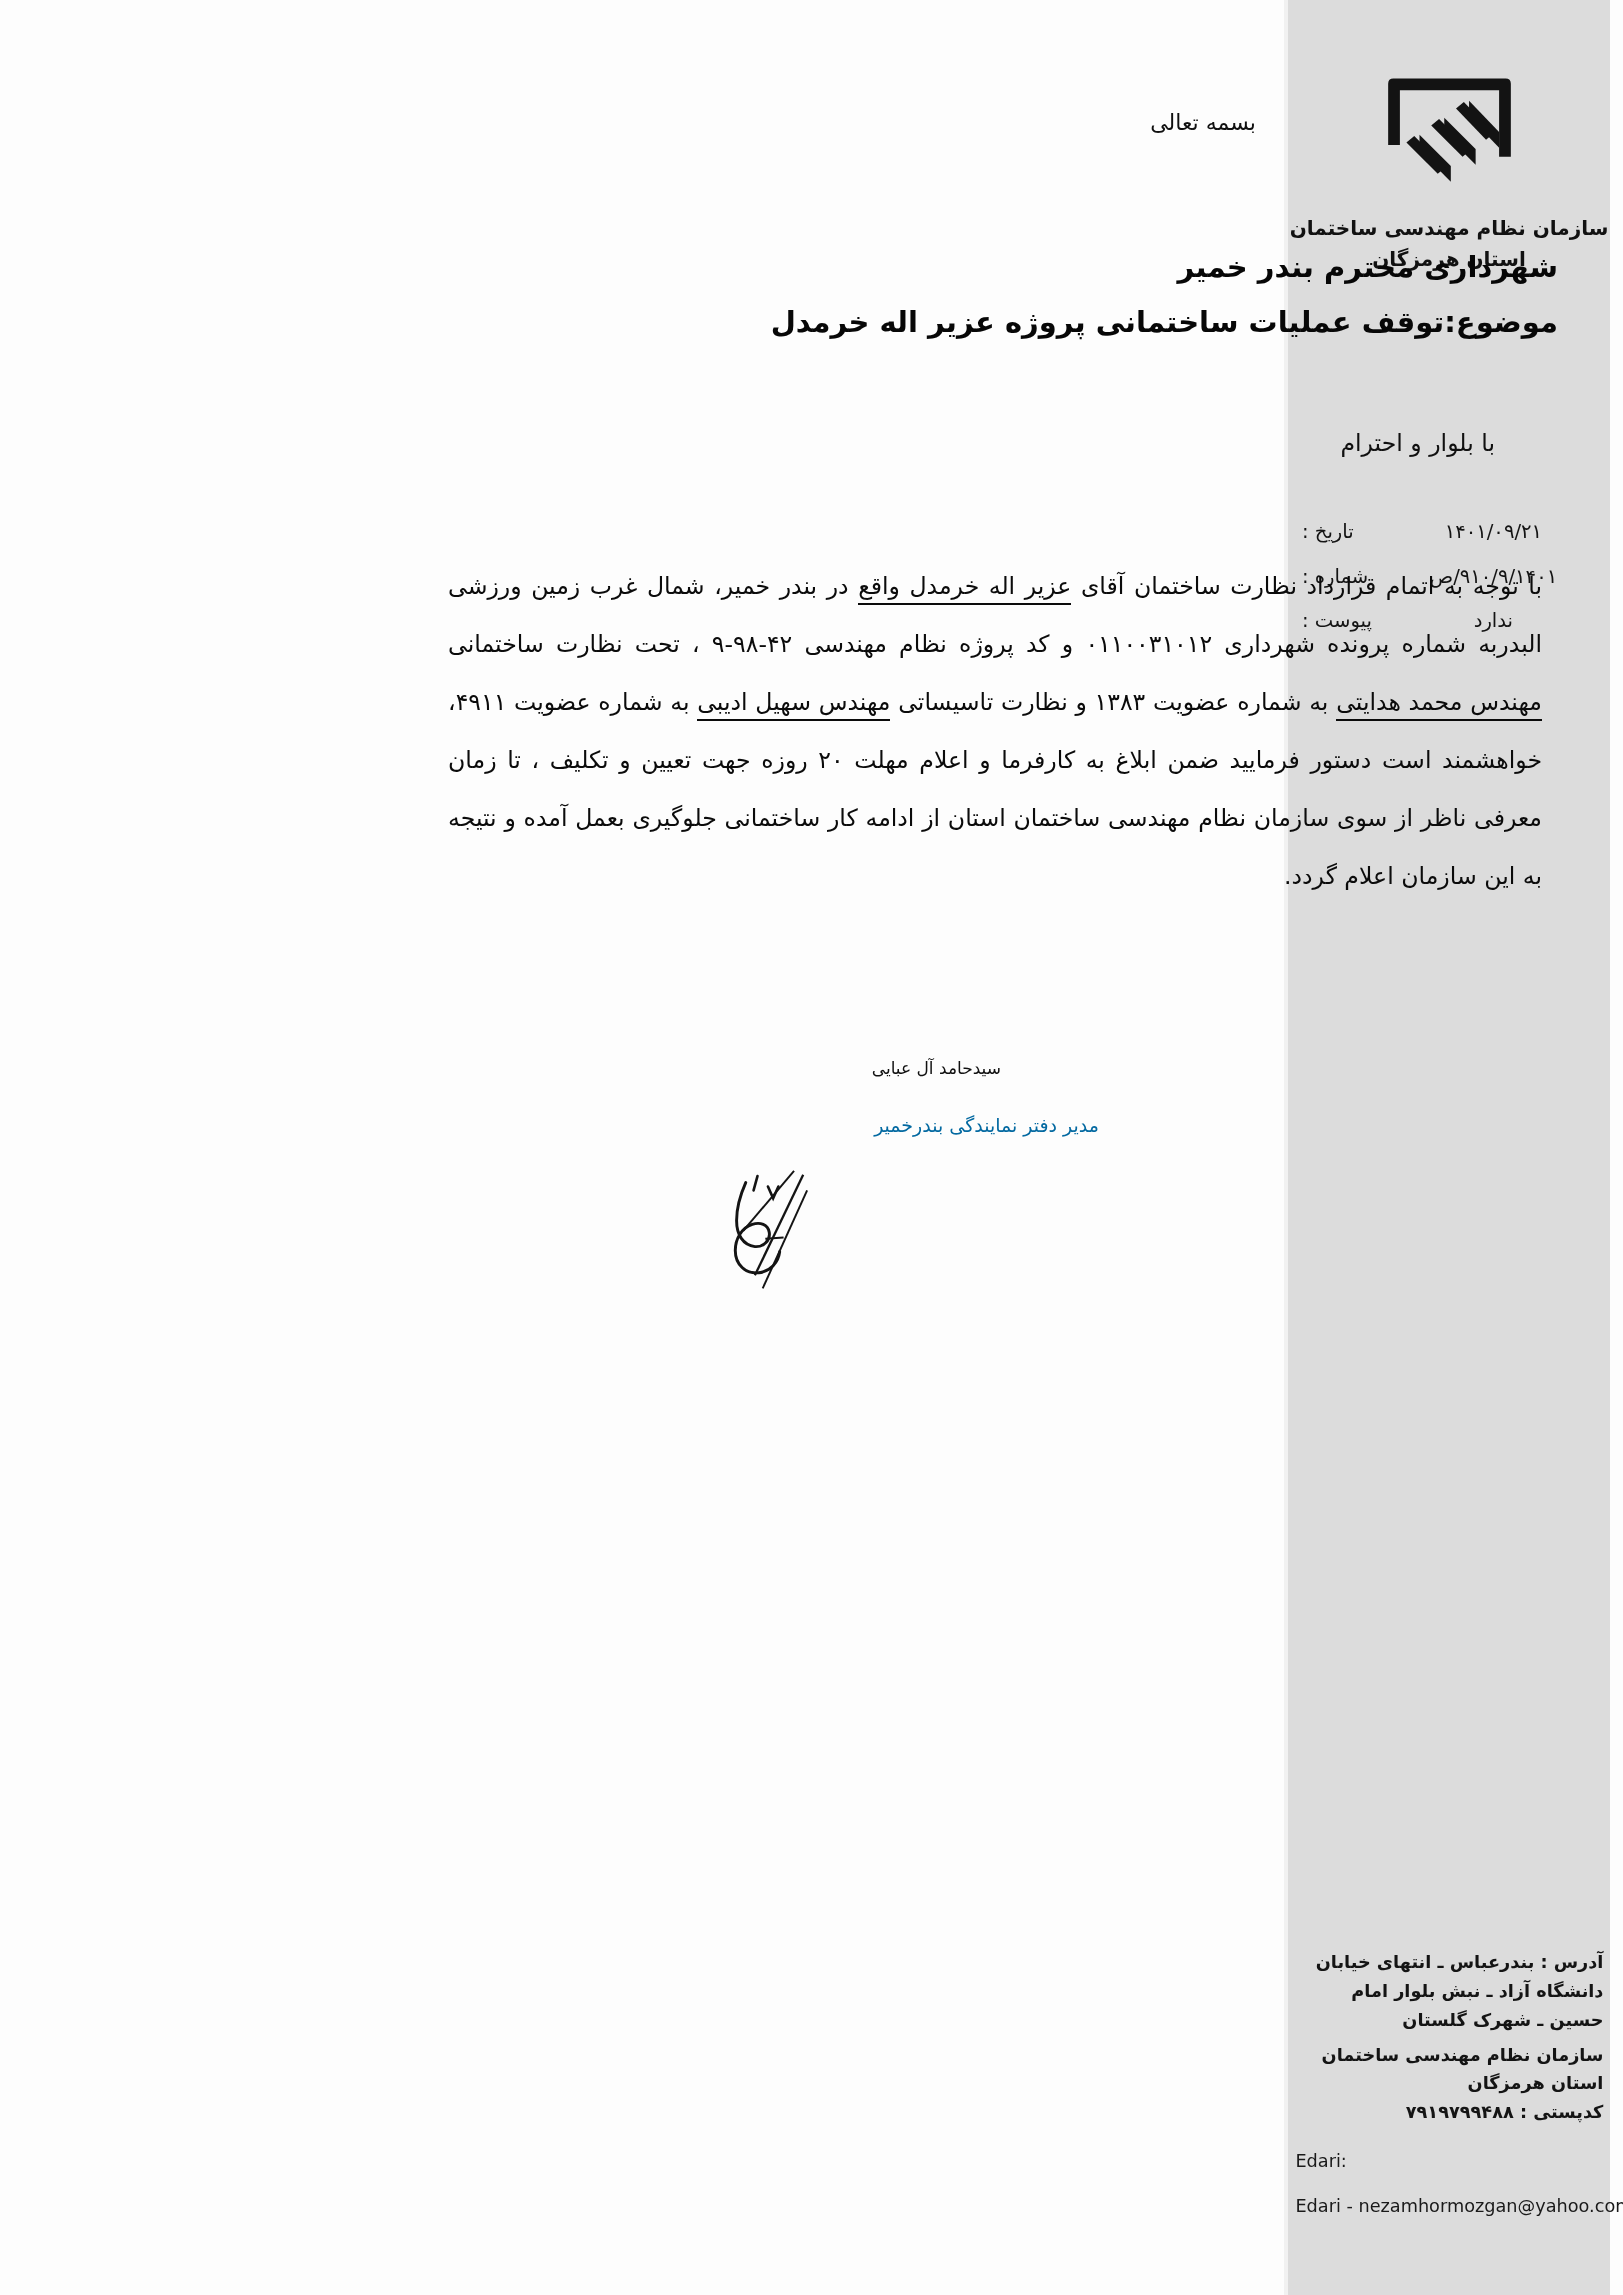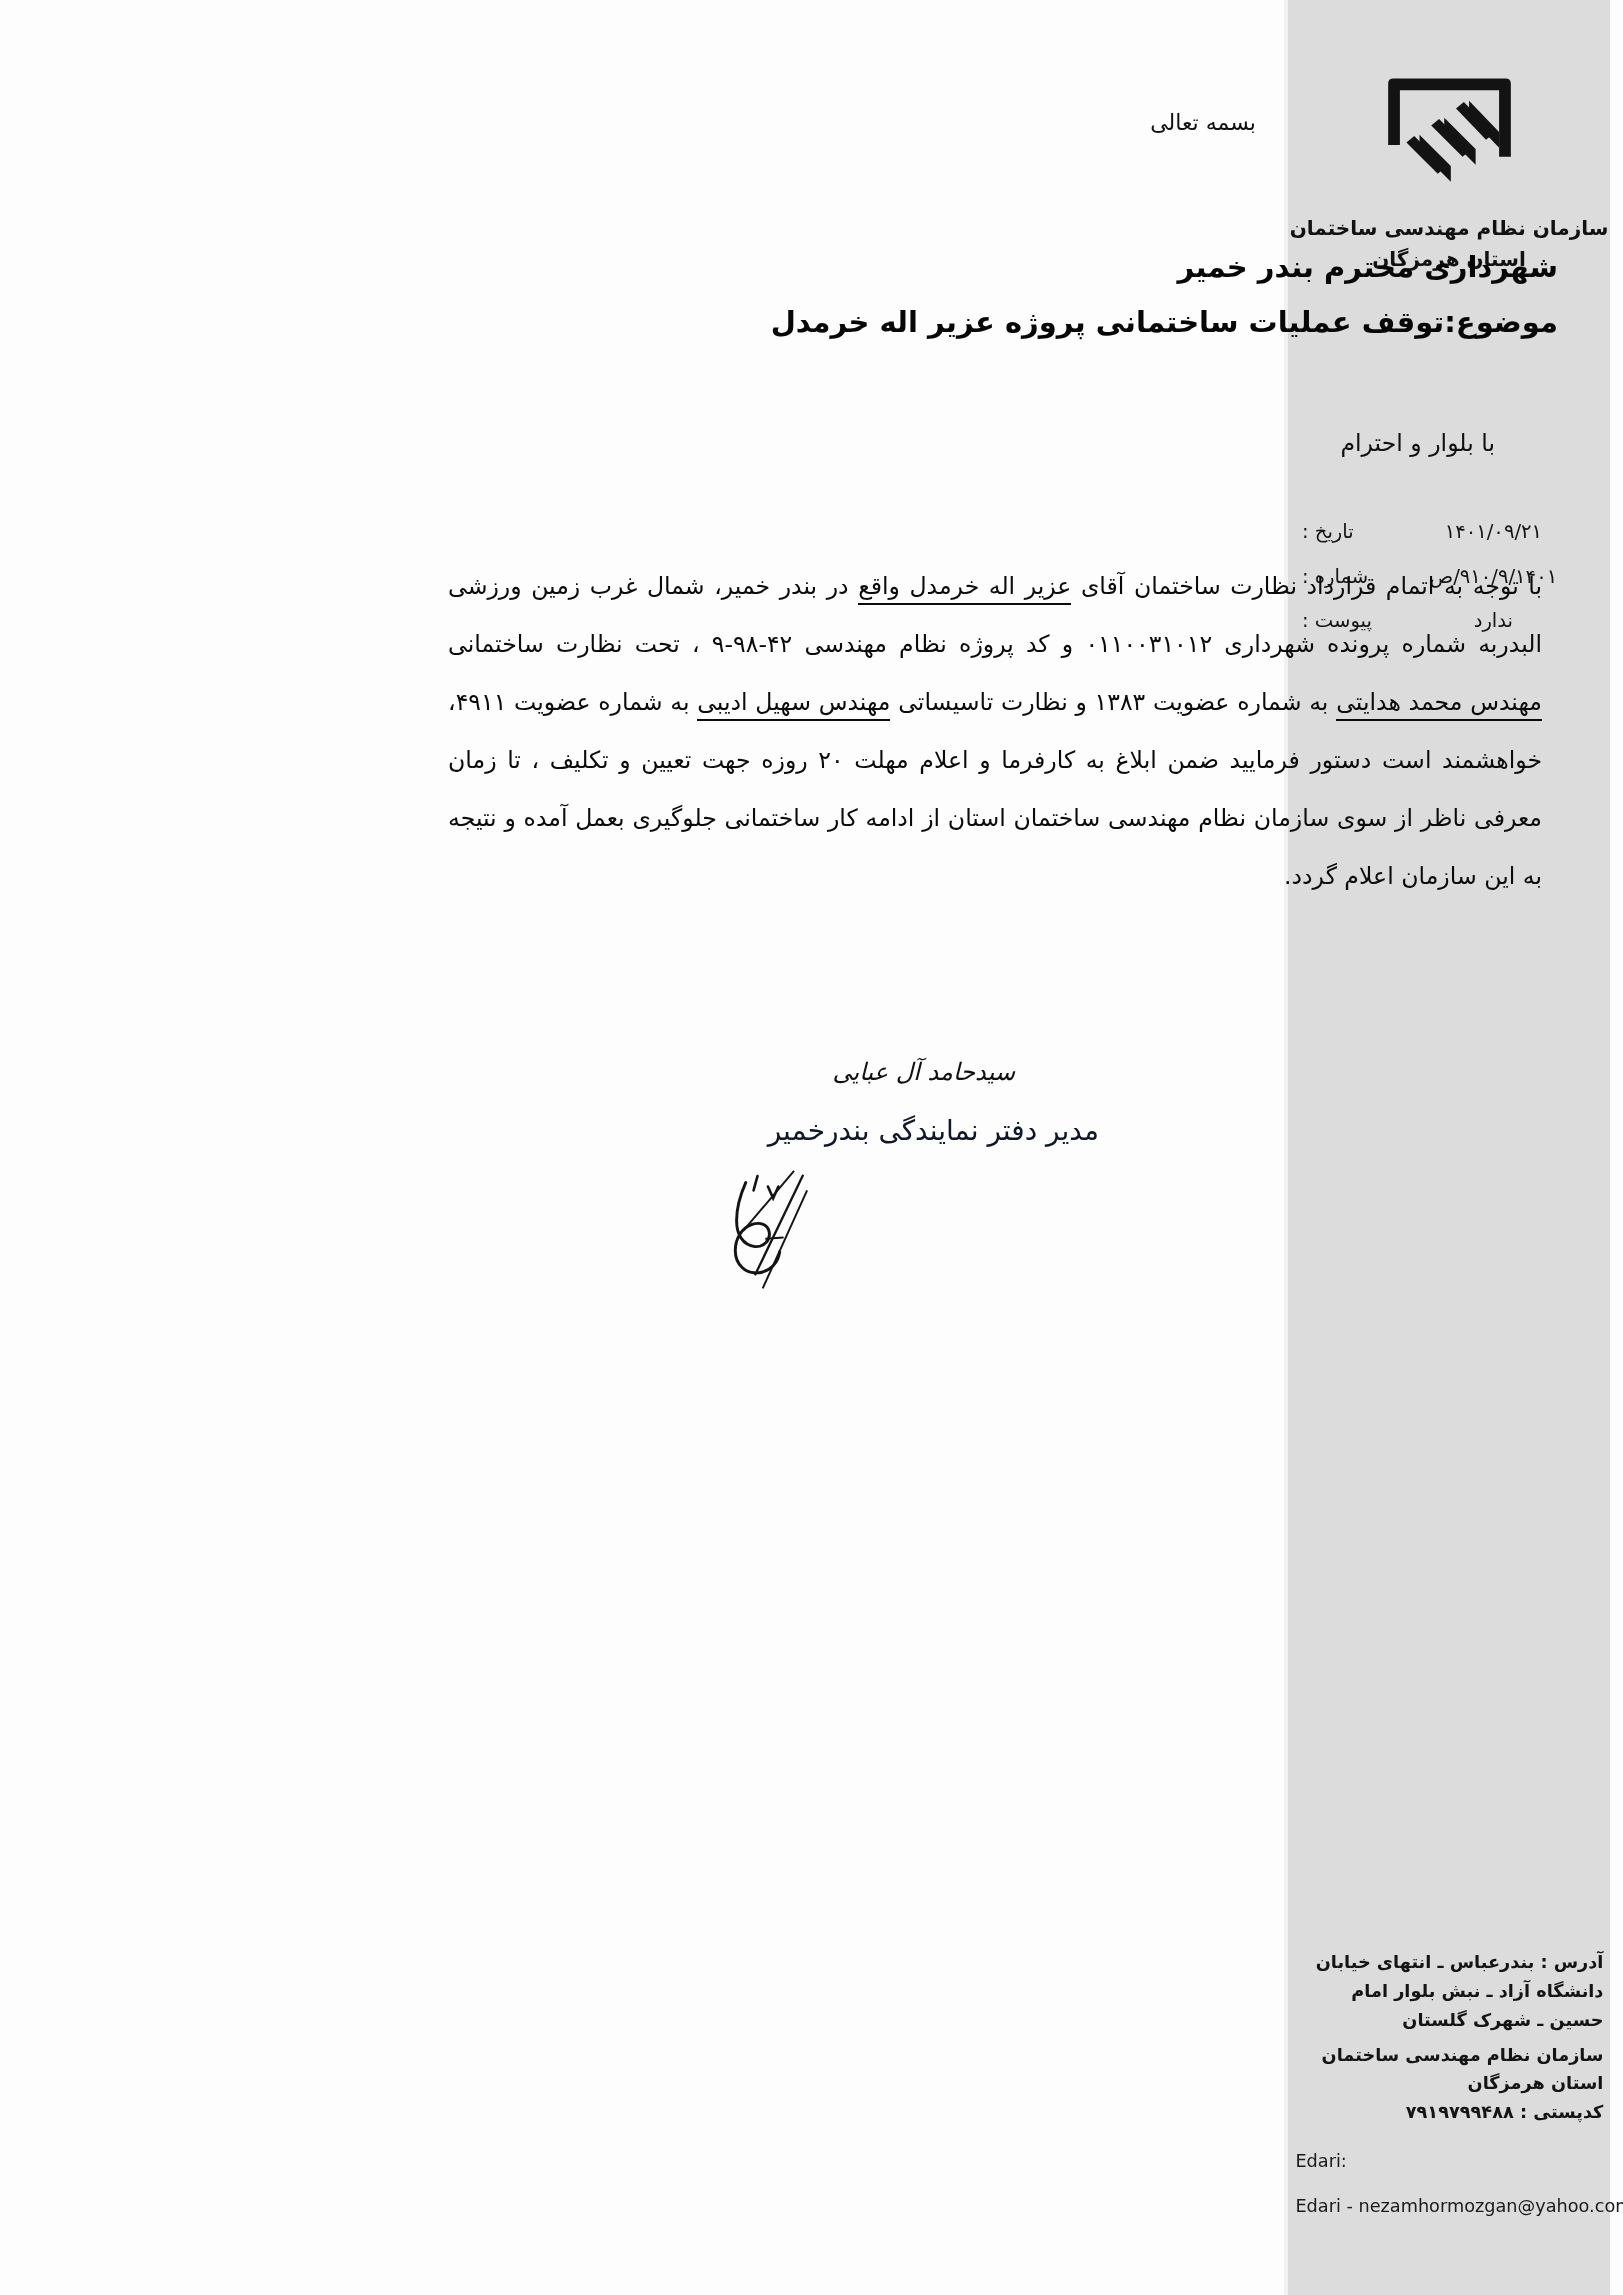--- a/index.html
+++ b/index.html
@@ -191,32 +191,31 @@
 
   .ul-mark {
     border-bottom: 2.6px solid #0b0b0b;
     padding-bottom: 3.3px;
   }
 
   
   .sign-name {
     position: absolute;
     top: 1058px;
-    right: 608px;
-    font-size: 24px;
+    right: 622px;
+    font-size: 17px;
     color: #101010;
-    font-style: italic;
   }
 
   .sign-role {
     position: absolute;
     top: 1114px;
     right: 524px;
-    font-size: 28px;
-    color: #0f172a;
+    font-size: 19px;
+    color: #0369a1;
   }
 
   .sign-mark {
     position: absolute;
     top: 1160px;
     right: 795px;
   }
 </style>
 </head>
 <body>

